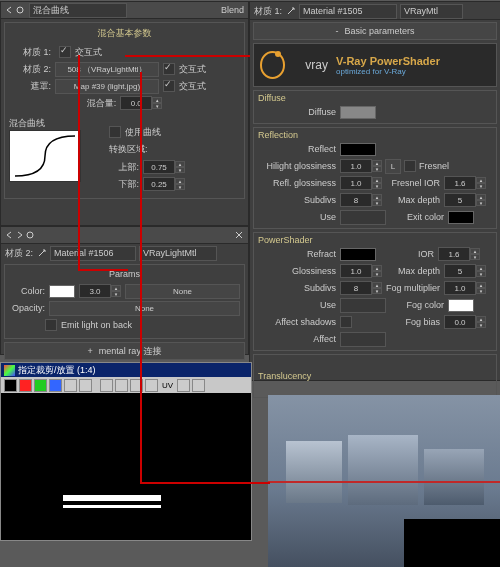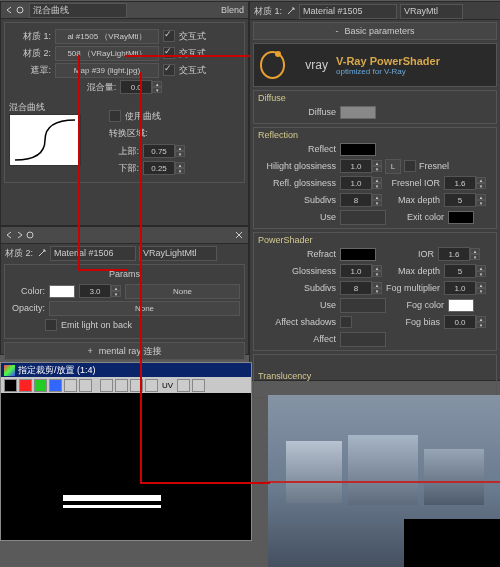--- a/index.html
+++ b/index.html
@@ -44,23 +44,23 @@
         <path d="M6 2 L2 5 L6 8" stroke="#ccc" fill="none"></path>
       </svg>
     <svg class="nav">
         <circle cx="5" cy="5" r="3" stroke="#ccc" fill="none"></circle>
       </svg>
     <span class="dd" style="width:90px;margin-left:4px">混合曲线</span>
     <span style="flex:1"></span>
     <span>Blend</span>
   </div>
   <div class="section">
+    <div class="section-title">混合基本参数</div>
     <div class="row">
       <span class="lbl" style="width:42px">材质 1:</span>
-      <span class="btn-wide" style="width:102px">al #1505 （VRayMtl）</span>
       <span class="cb on" style="margin:0 4px"></span>
       <span>交互式</span>
     </div>
     <div class="row">
       <span class="lbl" style="width:42px">材质 2:</span>
       <span class="btn-wide" style="width:102px">508 （VRayLightMtl）</span>
       <span class="cb on" style="margin:0 4px"></span>
       <span>交互式</span>
     </div>
     <div class="row">

